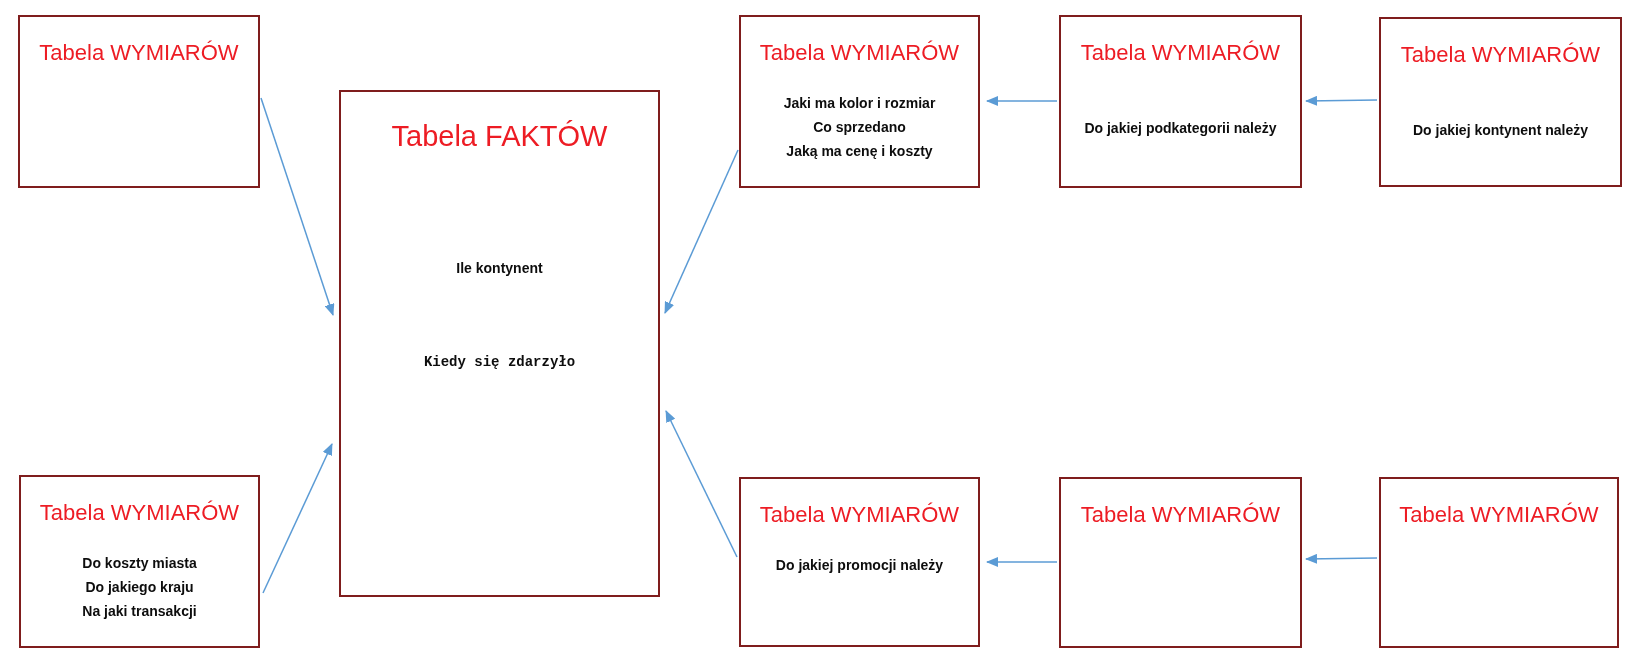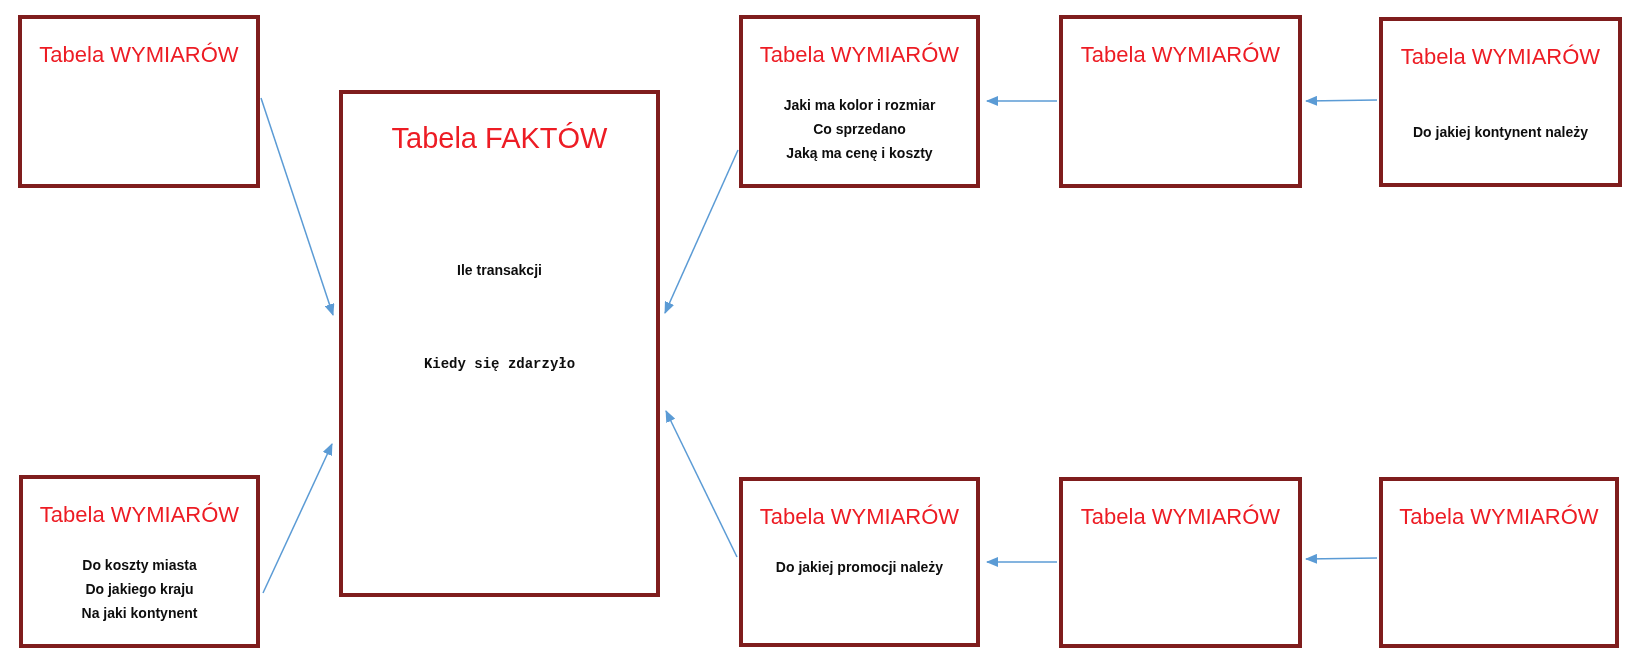--- a/index.html
+++ b/index.html
@@ -13,21 +13,21 @@
     width:1636px;
     height:669px;
     background:#ffffff;
     font-family:"Liberation Sans", sans-serif;
     overflow:hidden;
   }
   .box{
     position:absolute;
     box-sizing:border-box;
     background:#ffffff;
-    border:4px solid #7f1d1d;
+    border:2px solid #7f1d1d;
     text-align:center;
   }
   .title{
     margin-top:22px;
     font-size:22px;
     line-height:28px;
     font-weight:400;
     color:var(--red);
     white-space:nowrap;
   }
@@ -96,50 +96,53 @@
     <line x1="1057" y1="562" x2="987" y2="562" marker-end="url(#ah)"></line>
     <line x1="1377" y1="558" x2="1306" y2="559" marker-end="url(#ah)"></line>
   </svg>
 
   <div class="box dim" id="box-customer">
     <div class="title">Tabela WYMIARÓW</div>
   </div>
 
   <div class="box fact" id="box-fact">
     <div class="title">Tabela FAKTÓW</div>
-    <div class="fact-line first">Ile transakcji</div>
+    <div class="fact-line first">Ile kontynent</div>
     <div class="fact-line second">Kiedy się zdarzyło</div>
   </div>
 
   <div class="box dim" id="box-product">
     <div class="title">Tabela WYMIARÓW</div>
     <div class="body">
       <div>Jaki ma kolor i rozmiar</div>
       <div>Co sprzedano</div>
       <div>Jaką ma cenę i koszty</div>
     </div>
   </div>
 
   <div class="box dim gap-lg" id="box-subcategory">
     <div class="title">Tabela WYMIARÓW</div>
+    <div class="body">
+      <div>Do jakiej podkategorii należy</div>
+    </div>
   </div>
 
   <div class="box dim gap-lg" id="box-category">
     <div class="title">Tabela WYMIARÓW</div>
     <div class="body">
       <div>Do jakiej kontynent należy</div>
     </div>
   </div>
 
   <div class="box dim" id="box-geography">
     <div class="title">Tabela WYMIARÓW</div>
     <div class="body">
       <div>Do koszty miasta</div>
       <div>Do jakiego kraju</div>
-      <div>Na jaki kontynent</div>
+      <div>Na jaki transakcji</div>
     </div>
   </div>
 
   <div class="box dim" id="box-promotion">
     <div class="title">Tabela WYMIARÓW</div>
     <div class="body">
       <div>Do jakiej promocji należy</div>
     </div>
   </div>
 

